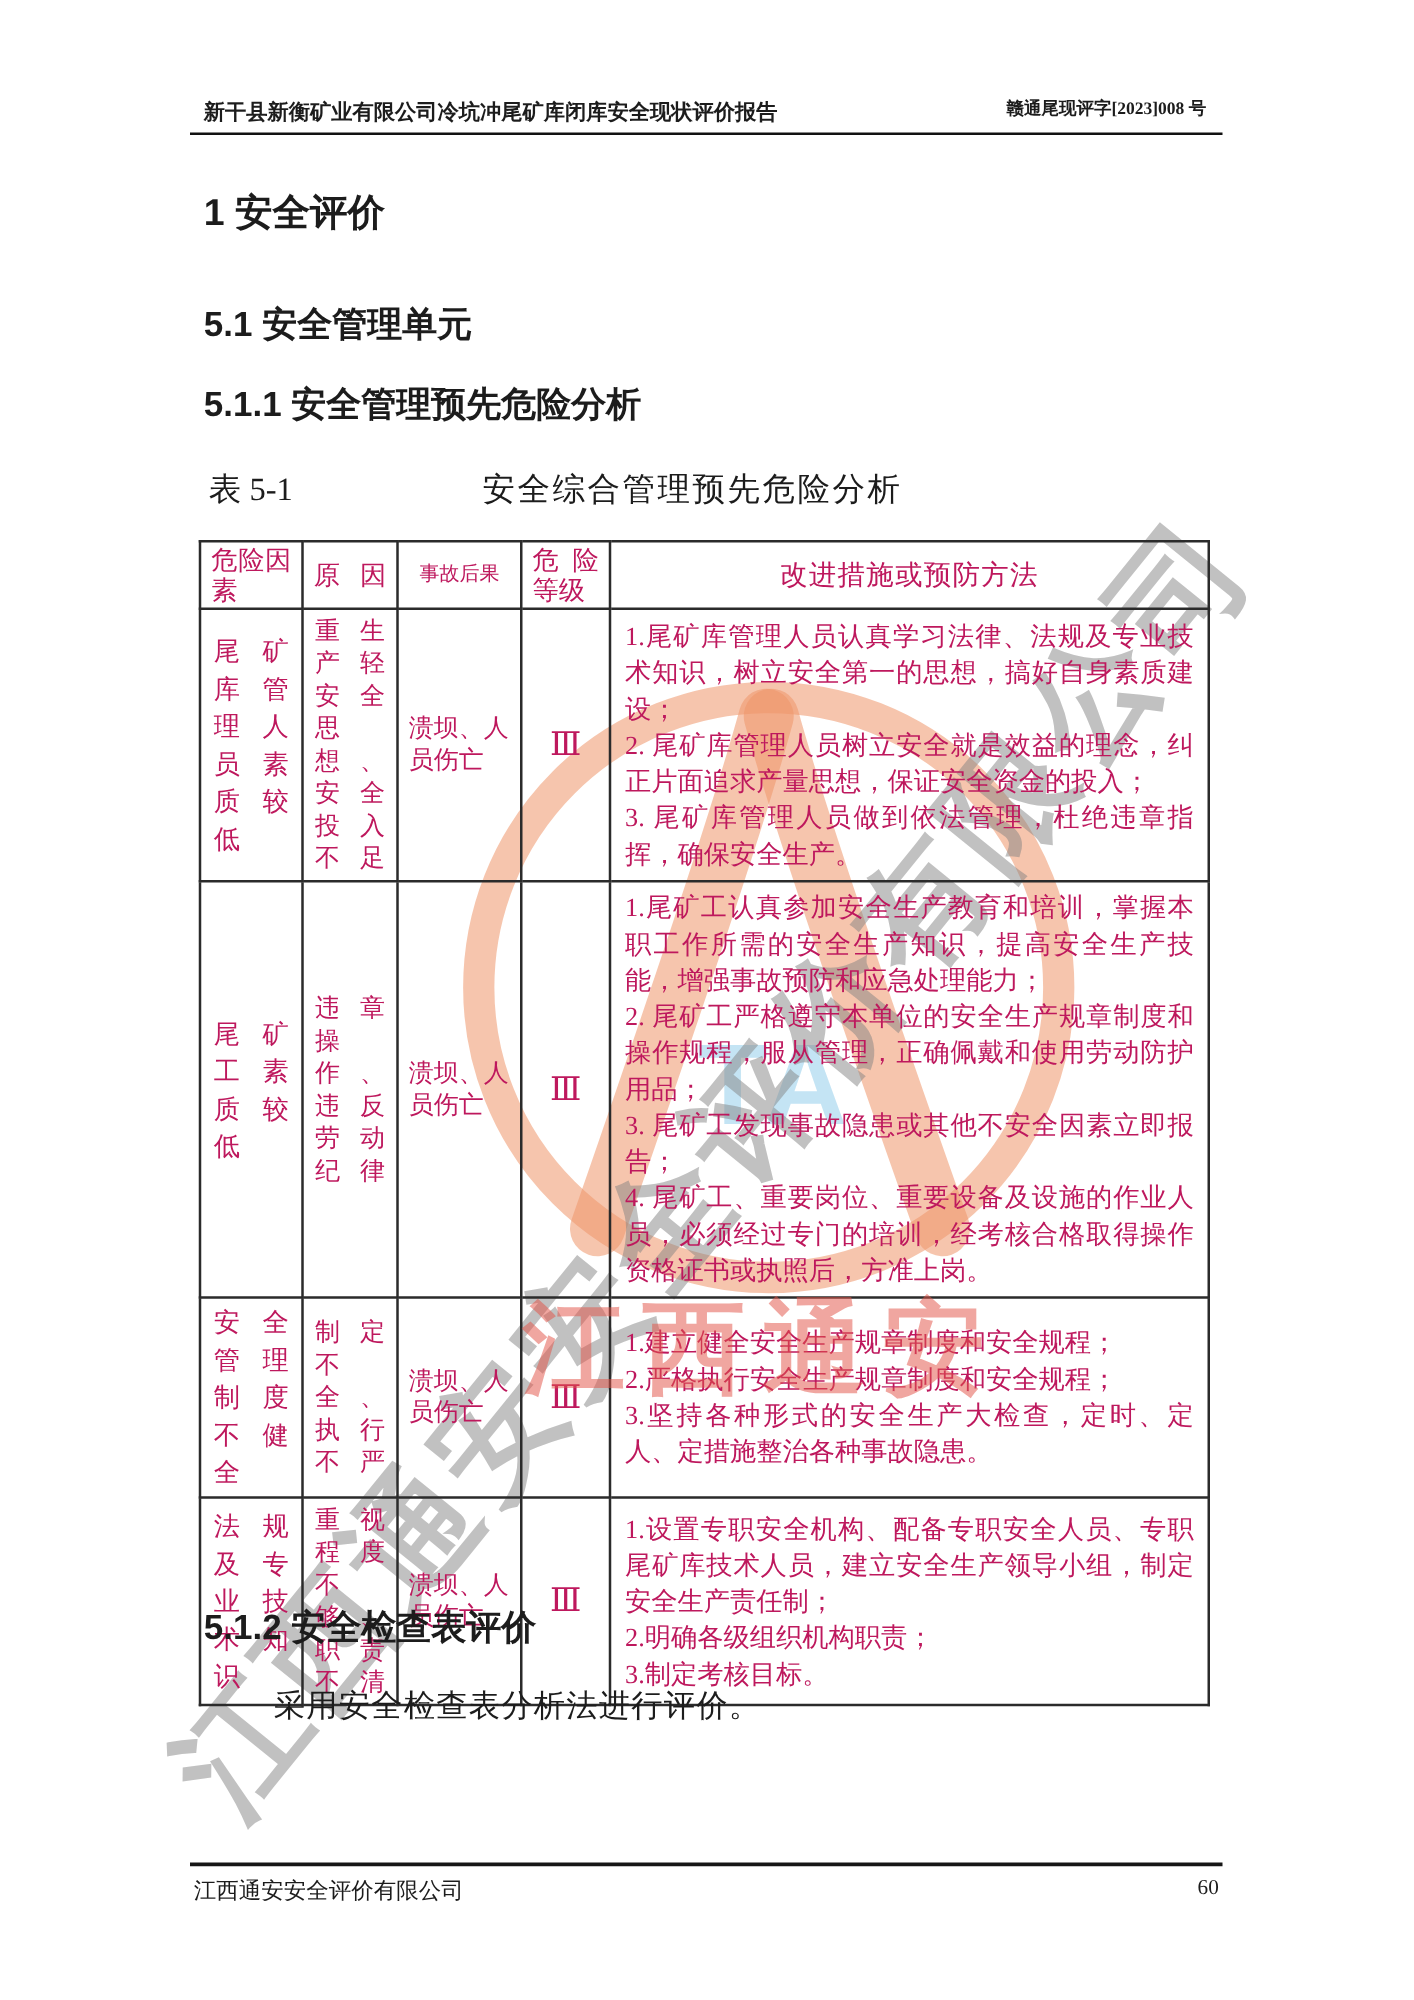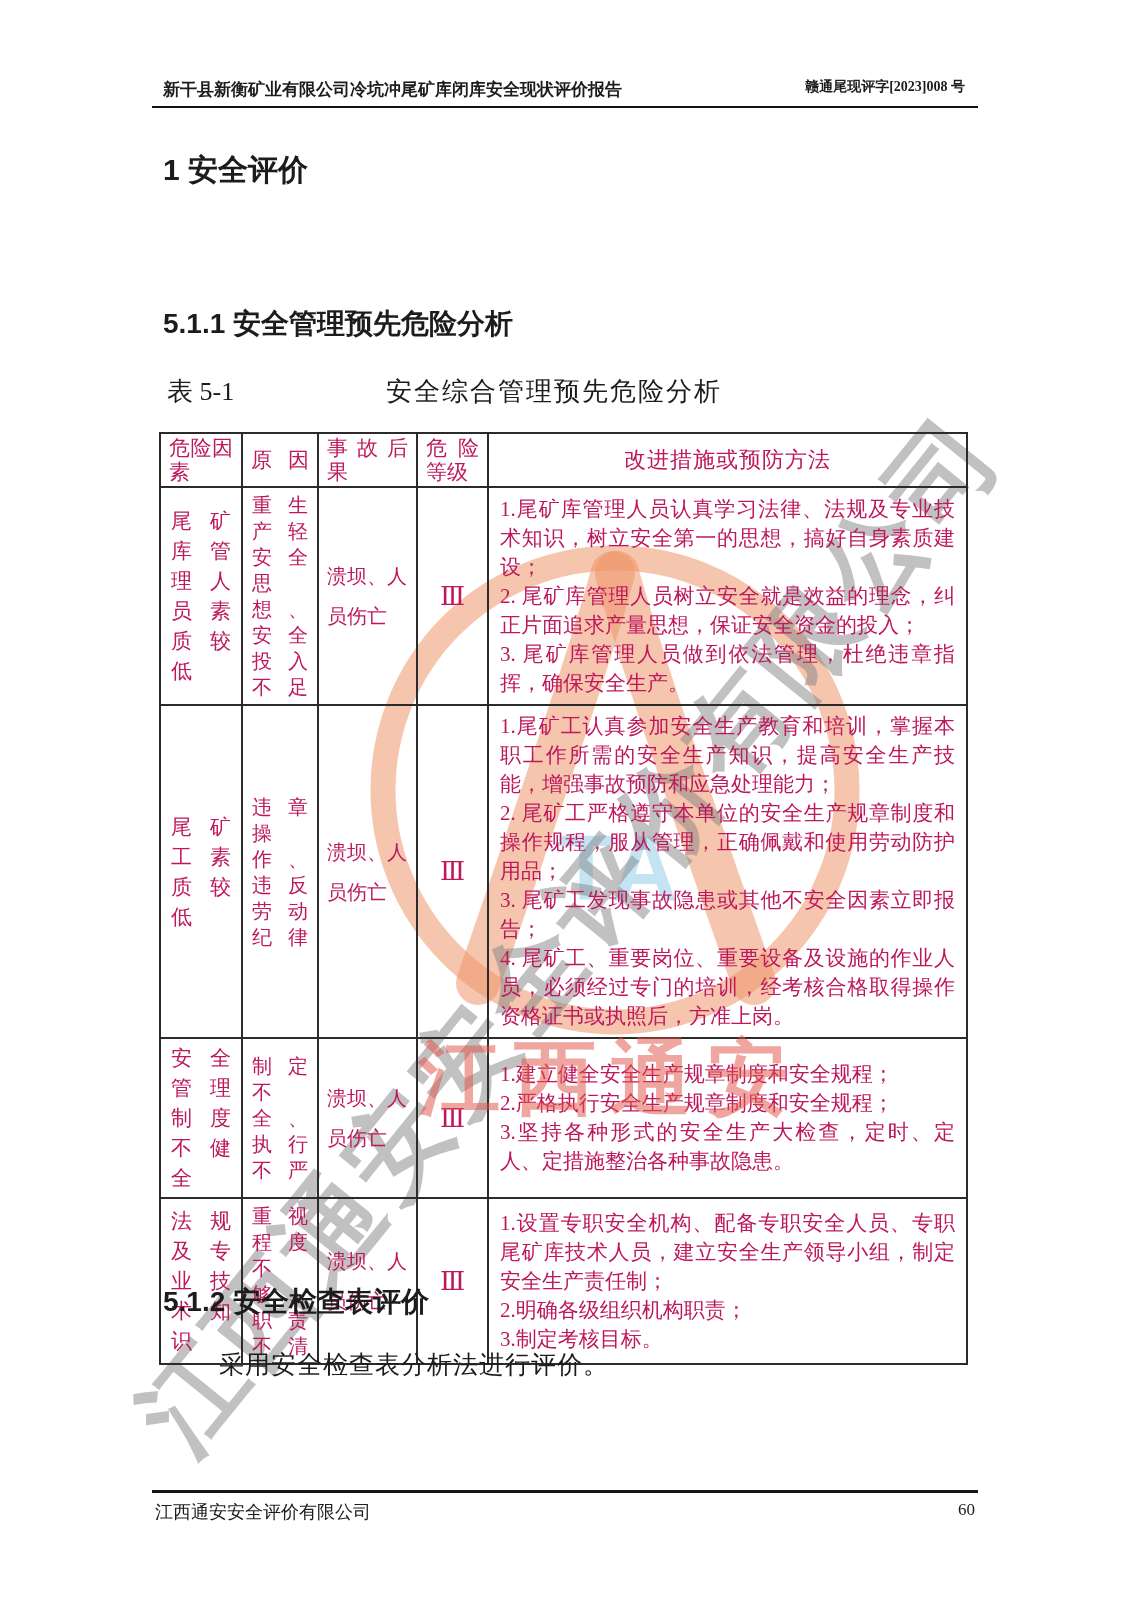--- a/index.html
+++ b/index.html
@@ -55,32 +55,32 @@
     position:absolute;left:159px;top:432px;width:807px;height:827px;
     border-collapse:collapse;table-layout:fixed;
   }
   table.pha th,table.pha td{
     border:2px solid #2b2b2b;vertical-align:middle;overflow:hidden;
     font-weight:normal;color:#be185d;
   }
   th.hc{font-size:21px;line-height:24px;padding:2px 8px;text-align:justify;}
   th.hc-factor,th.hc-level{text-align:justify;}
   th.hc-cause{text-align:justify;text-align-last:justify;}
-  th.hc-consequence{font-size:21px;}
+  th.hc-consequence{font-size:16px;text-align:center;}
   th.hc-measures{font-size:22px;text-align:center;letter-spacing:1px;}
 
   td.cell-factor{
     font-size:21px;line-height:30px;padding:4px 10px;
     text-align:justify;text-align-last:justify;word-break:break-all;
   }
   td.cell-cause{
     font-size:20px;line-height:26px;padding:4px 9px;
     text-align:justify;text-align-last:justify;word-break:break-all;
   }
-  td.cell-consequence{font-size:20px;line-height:40px;padding:4px 8px;text-align:left;}
+  td.cell-consequence{font-size:20px;line-height:25px;padding:4px 8px;text-align:left;}
   td.cell-level{font-size:26px;text-align:center;font-family:"Liberation Serif","DejaVu Serif",serif;}
   td.cell-measures{font-size:21px;line-height:29px;padding:6px 11px;text-align:justify;word-break:break-all;}
   td.cell-measures .m-item{margin:0;}
 
   .para{position:absolute;left:219px;top:1348px;font-size:25px;letter-spacing:1px;}
 
   .ftr-rule{position:absolute;left:152px;top:1490px;width:826px;height:3px;background:#161616;}
   .ftr-left{position:absolute;left:155px;top:1500px;font-size:18px;}
   .ftr-right{position:absolute;right:156px;top:1500px;font-size:17px;}
 </style>
@@ -99,20 +99,21 @@
     <div class="wm-diagonal">江西通安安全评价有限公司</div>
   </div>
 
   <div class="content">
 
     <div class="hdr-left">新干县新衡矿业有限公司冷坑冲尾矿库闭库安全现状评价报告</div>
     <div class="hdr-right">赣通尾现评字[2023]008 号</div>
     <div class="hdr-rule"></div>
 
     <div class="h1">1 安全评价</div>
+    <div class="h2">5.1 安全管理单元</div>
     <div class="h3">5.1.1 安全管理预先危险分析</div>
 
     <div class="tbl-caption-label">表 5-1</div>
     <div class="tbl-caption-title">安全综合管理预先危险分析</div>
 
     <table class="pha">
       <colgroup>
         <col style="width:82px">
           <col style="width:76px">
           <col style="width:99px">

